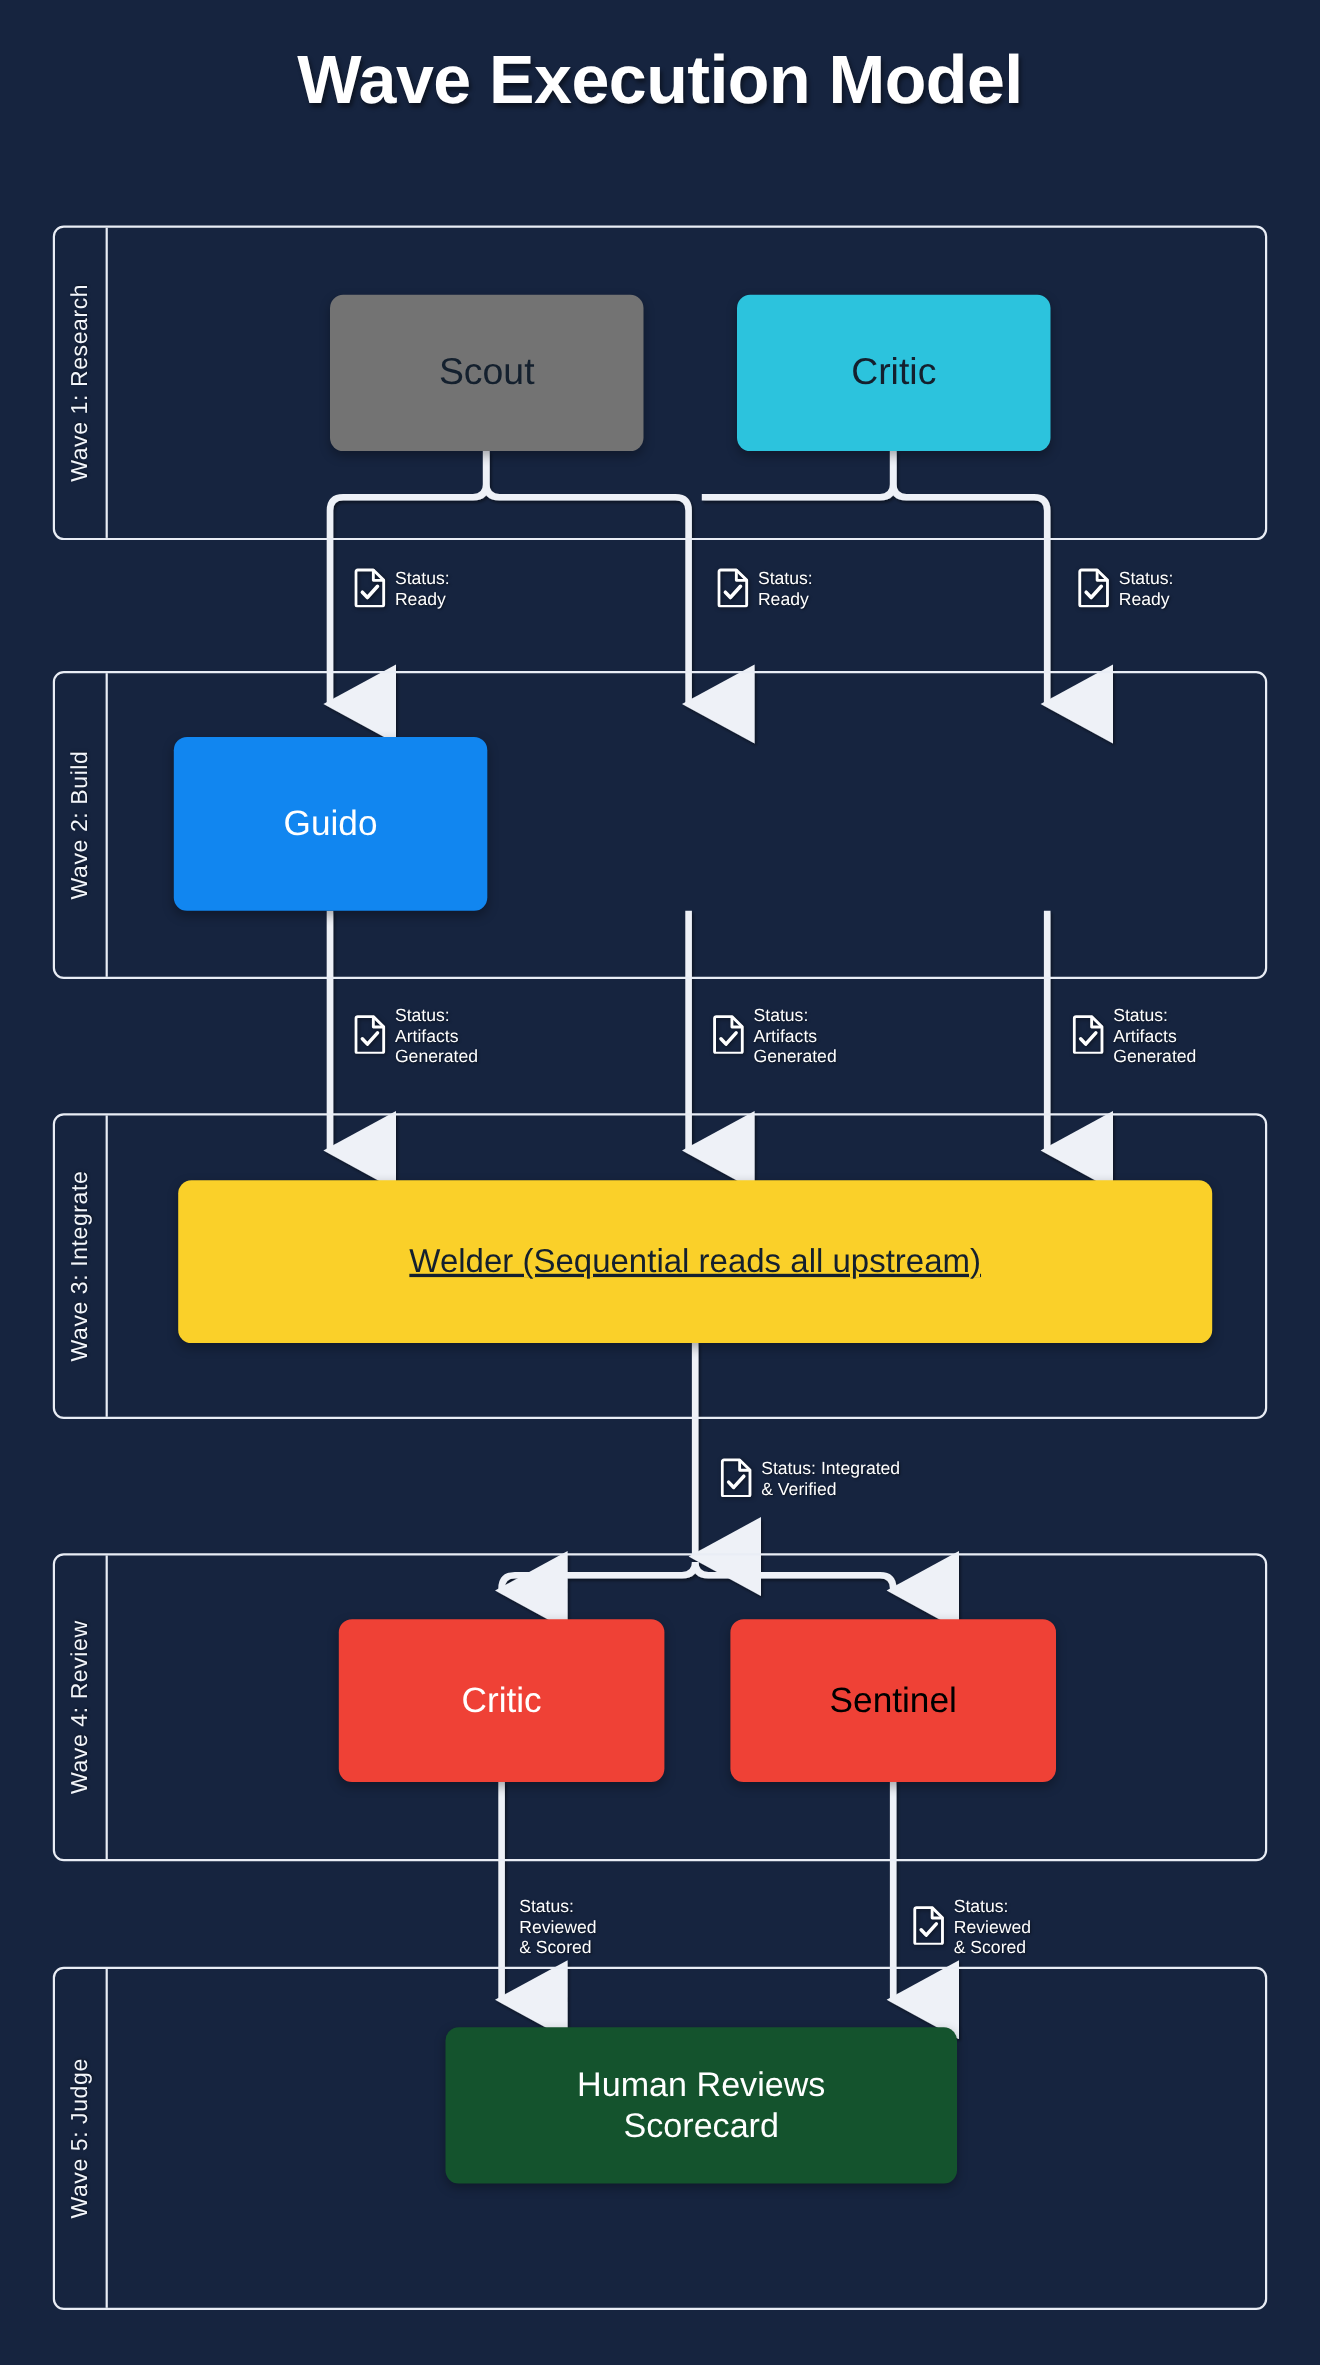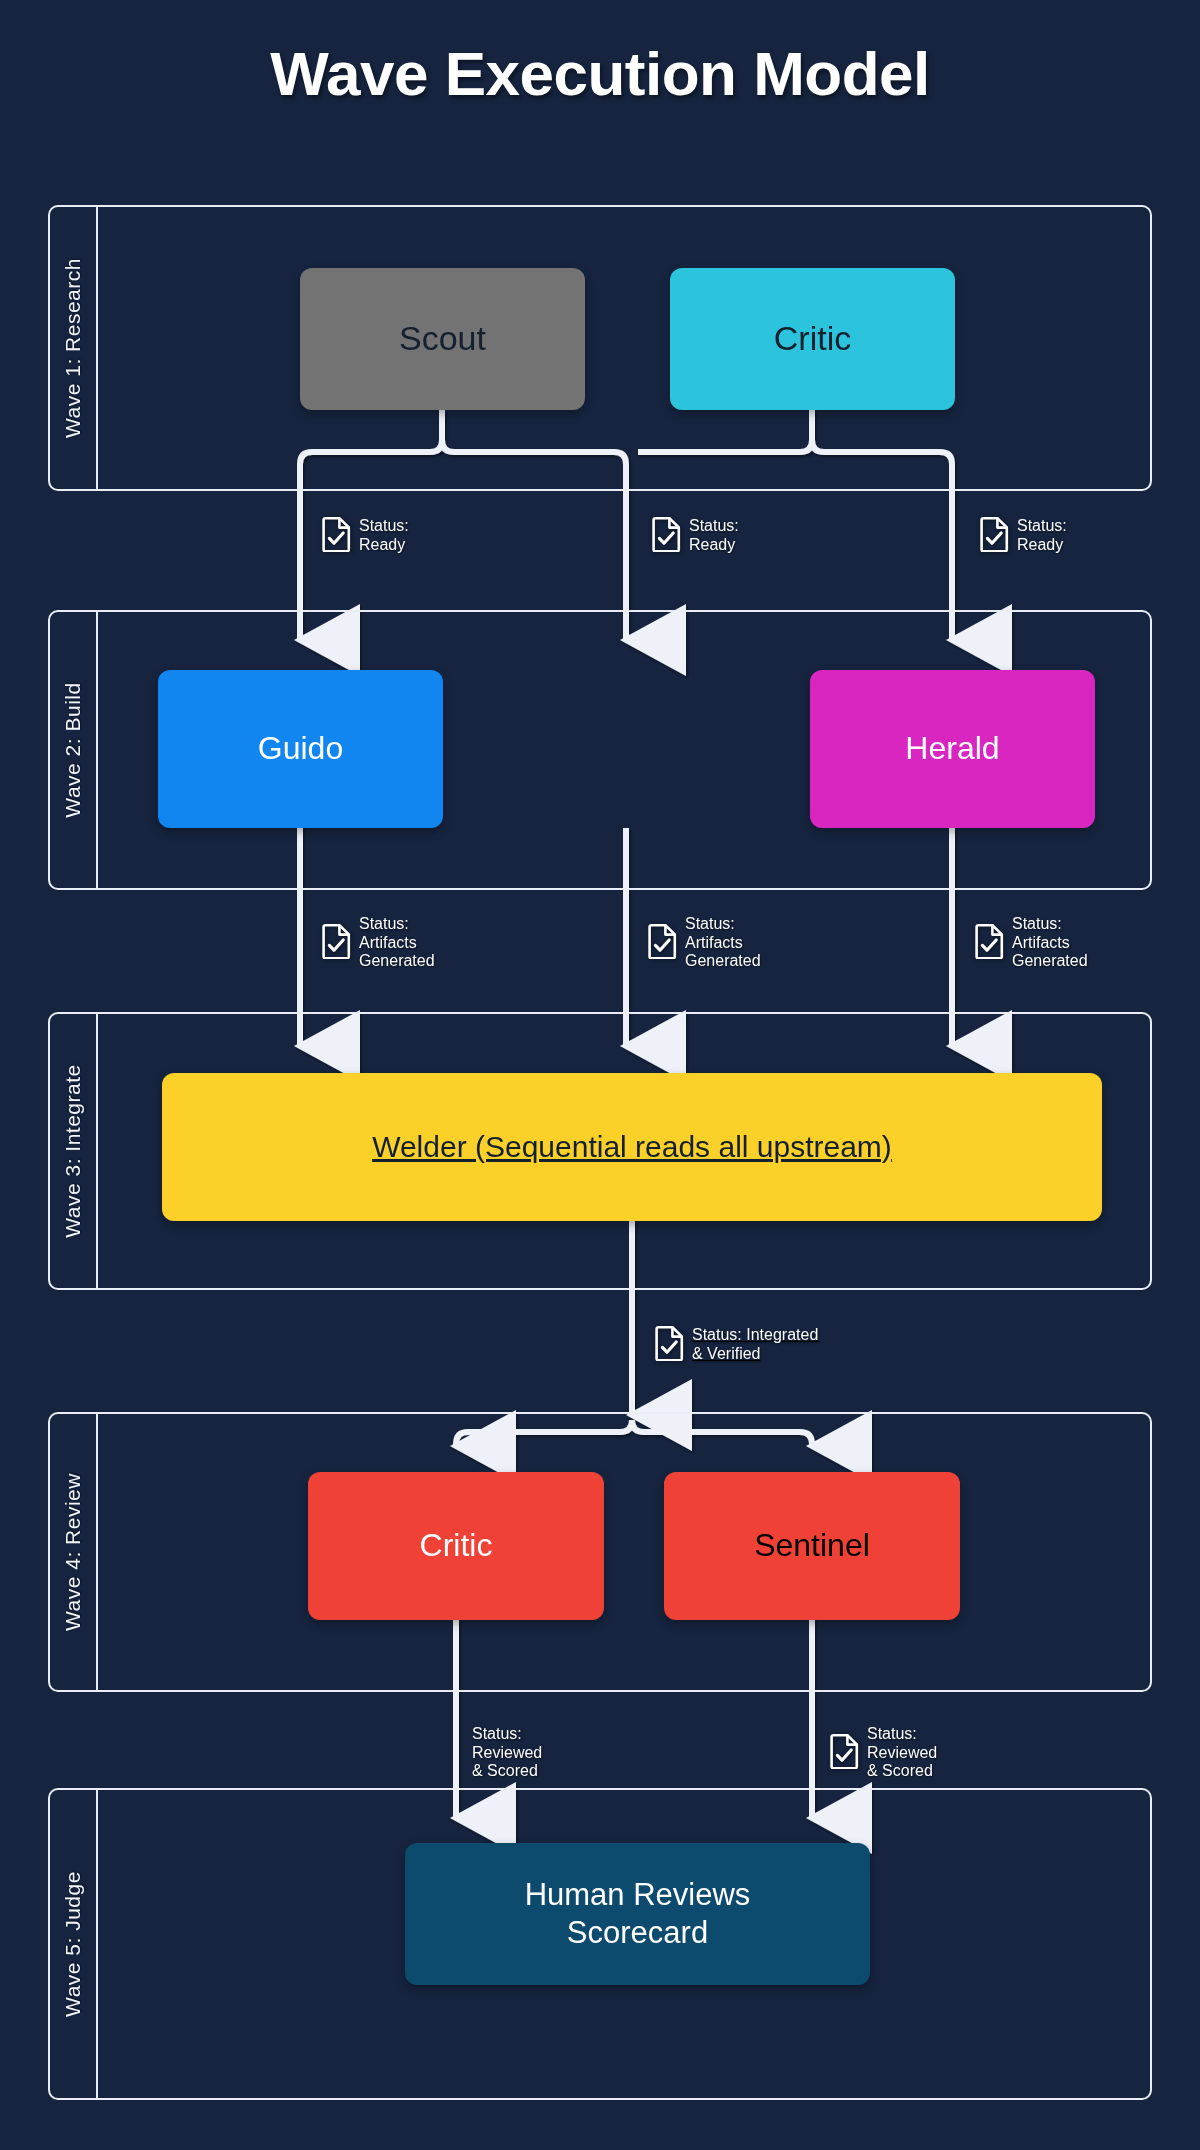--- a/index.html
+++ b/index.html
@@ -133,33 +133,30 @@
 
   <div class="node" style="left: 300px; top: 268px; width: 285px; height: 142px; background: #737373; color: rgb(20, 32, 46); font-size: 34px;">
       <span class="lbl" style="white-space: pre-line;">Scout</span>
     </div>
   <div class="node" style="left: 670px; top: 268px; width: 285px; height: 142px; background: rgb(44, 195, 221); color: rgb(20, 32, 46); font-size: 34px;">
       <span class="lbl" style="white-space: pre-line;">Critic</span>
     </div>
   <div class="node" style="left: 158px; top: 670px; width: 285px; height: 158px; background: rgb(17, 134, 240); color: #ffffff; font-size: 32px;">
       <span class="lbl" style="white-space: pre-line;">Guido</span>
     </div>
-  <div class="node" style="left: 810px; top: 670px; width: 285px; height: 158px; background: rgb(217, 38, 193); color: rgb(255, 255, 255); font-size: 32px;">
-      <span class="lbl" style="white-space: pre-line;">Herald</span>
-    </div>
   <div class="node" style="left: 162px; top: 1073px; width: 940px; height: 148px; background: rgb(250, 208, 41); color: rgb(20, 32, 46); font-size: 30px; text-decoration: underline;">
       <span class="lbl" style="white-space: pre-line;">Welder (Sequential reads all upstream)</span>
     </div>
   <div class="node" style="left: 308px; top: 1472px; width: 296px; height: 148px; background: rgb(239, 65, 54); color: rgb(255, 255, 255); font-size: 32px;">
       <span class="lbl" style="white-space: pre-line;">Critic</span>
     </div>
   <div class="node" style="left: 664px; top: 1472px; width: 296px; height: 148px; background: rgb(239, 65, 54); color: #000000; font-size: 32px;">
       <span class="lbl" style="white-space: pre-line;">Sentinel</span>
     </div>
-  <div class="node" style="left: 405px; top: 1843px; width: 465px; height: 142px; background: #0c4a6e; color: rgb(255, 255, 255); font-size: 31px;">
+  <div class="node" style="left: 405px; top: 1843px; width: 465px; height: 142px; background: #14532d; color: rgb(255, 255, 255); font-size: 31px;">
       <span class="lbl" style="white-space: pre-line;">Human Reviews
 Scorecard</span>
     </div>
 
   <div id="status-layer">
       <div class="status" style="left: 322px; top: 516px;">
         <span class="doc" style="filter: drop-shadow(rgba(0, 0, 0, 0.5) 1px 1px 2px);"><svg width="30" height="36" viewBox="0 0 30 36">
  <path d="M3.2 2.2 h14.2 l9.4 9.2 v22.4 a1.6 1.6 0 0 1 -1.6 1.6 H3.2 a1.6 1.6 0 0 1 -1.6 -1.6 V3.8 A1.6 1.6 0 0 1 3.2 2.2 Z" fill="none" stroke="#ffffff" stroke-width="2.6" stroke-linejoin="round"></path>
  <path d="M17.4 2.6 v9 h9" fill="none" stroke="#ffffff" stroke-width="2.6" stroke-linejoin="round" stroke-linecap="round"></path>
  <path d="M7.4 22.4 l4.6 4.8 l9.2 -10.2" fill="none" stroke="#ffffff" stroke-width="3.2" stroke-linecap="round" stroke-linejoin="round"></path>
@@ -208,21 +205,21 @@
       <div class="status" style="left: 975px; top: 915px;">
         <span class="doc" style="filter: drop-shadow(rgba(0, 0, 0, 0.5) 1px 1px 2px);"><svg width="30" height="36" viewBox="0 0 30 36">
  <path d="M3.2 2.2 h14.2 l9.4 9.2 v22.4 a1.6 1.6 0 0 1 -1.6 1.6 H3.2 a1.6 1.6 0 0 1 -1.6 -1.6 V3.8 A1.6 1.6 0 0 1 3.2 2.2 Z" fill="none" stroke="#ffffff" stroke-width="2.6" stroke-linejoin="round"></path>
  <path d="M17.4 2.6 v9 h9" fill="none" stroke="#ffffff" stroke-width="2.6" stroke-linejoin="round" stroke-linecap="round"></path>
  <path d="M7.4 22.4 l4.6 4.8 l9.2 -10.2" fill="none" stroke="#ffffff" stroke-width="3.2" stroke-linecap="round" stroke-linejoin="round"></path>
 </svg></span>
         <span class="txt">Status:
 Artifacts
 Generated</span>
       </div>
-      <div class="status" style="left: 655px; top: 1325px; text-decoration: underline;">
+      <div class="status" style="left: 655px; top: 1325px;">
         <span class="doc" style="filter: drop-shadow(rgba(0, 0, 0, 0.5) 1px 1px 2px);"><svg width="30" height="36" viewBox="0 0 30 36">
  <path d="M3.2 2.2 h14.2 l9.4 9.2 v22.4 a1.6 1.6 0 0 1 -1.6 1.6 H3.2 a1.6 1.6 0 0 1 -1.6 -1.6 V3.8 A1.6 1.6 0 0 1 3.2 2.2 Z" fill="none" stroke="#ffffff" stroke-width="2.6" stroke-linejoin="round"></path>
  <path d="M17.4 2.6 v9 h9" fill="none" stroke="#ffffff" stroke-width="2.6" stroke-linejoin="round" stroke-linecap="round"></path>
  <path d="M7.4 22.4 l4.6 4.8 l9.2 -10.2" fill="none" stroke="#ffffff" stroke-width="3.2" stroke-linecap="round" stroke-linejoin="round"></path>
 </svg></span>
         <span class="txt">Status: Integrated
 &amp; Verified</span>
       </div>
       <div class="status" style="left: 472px; top: 1725px;">
         <span class="txt">Status:

